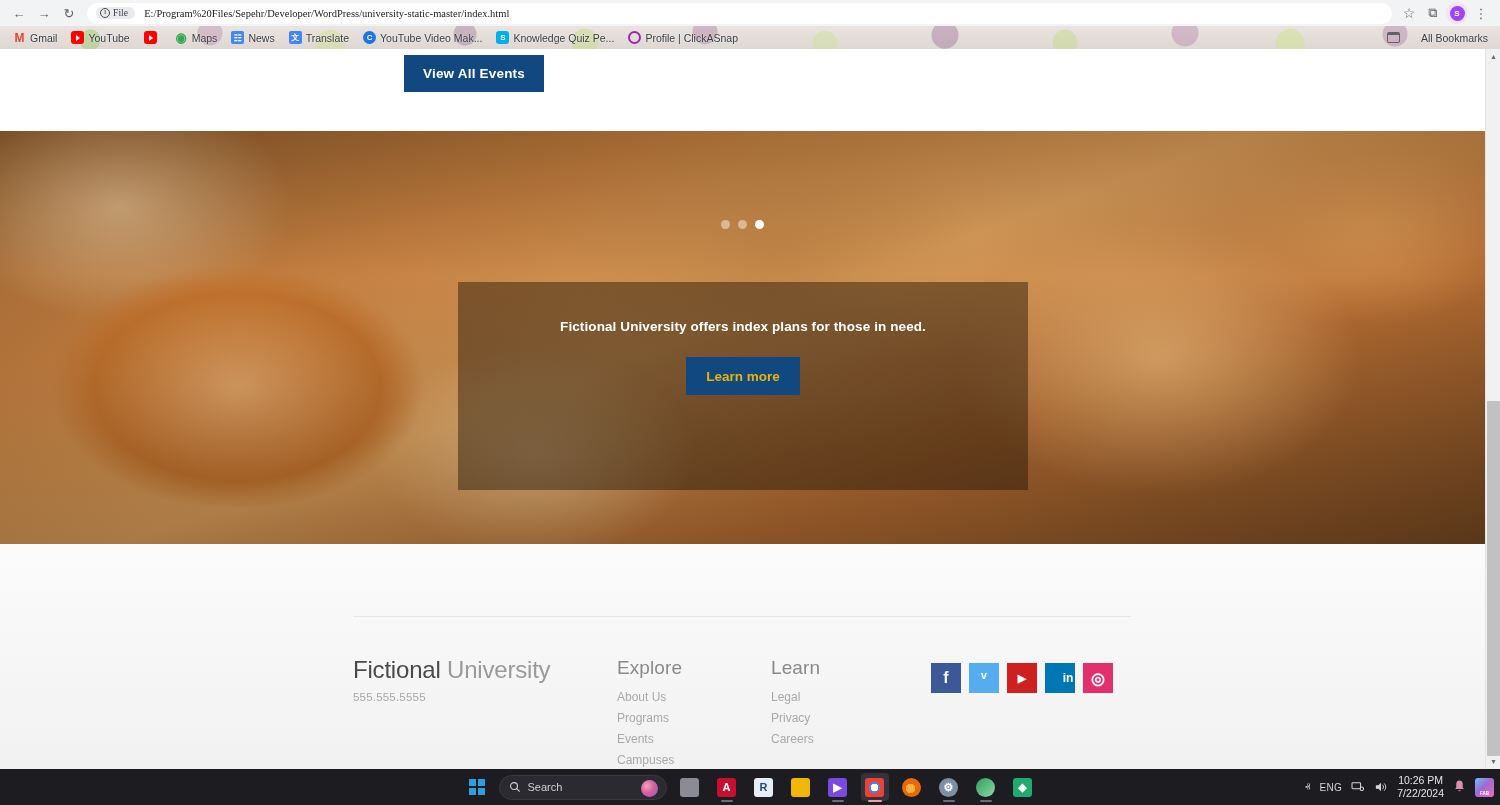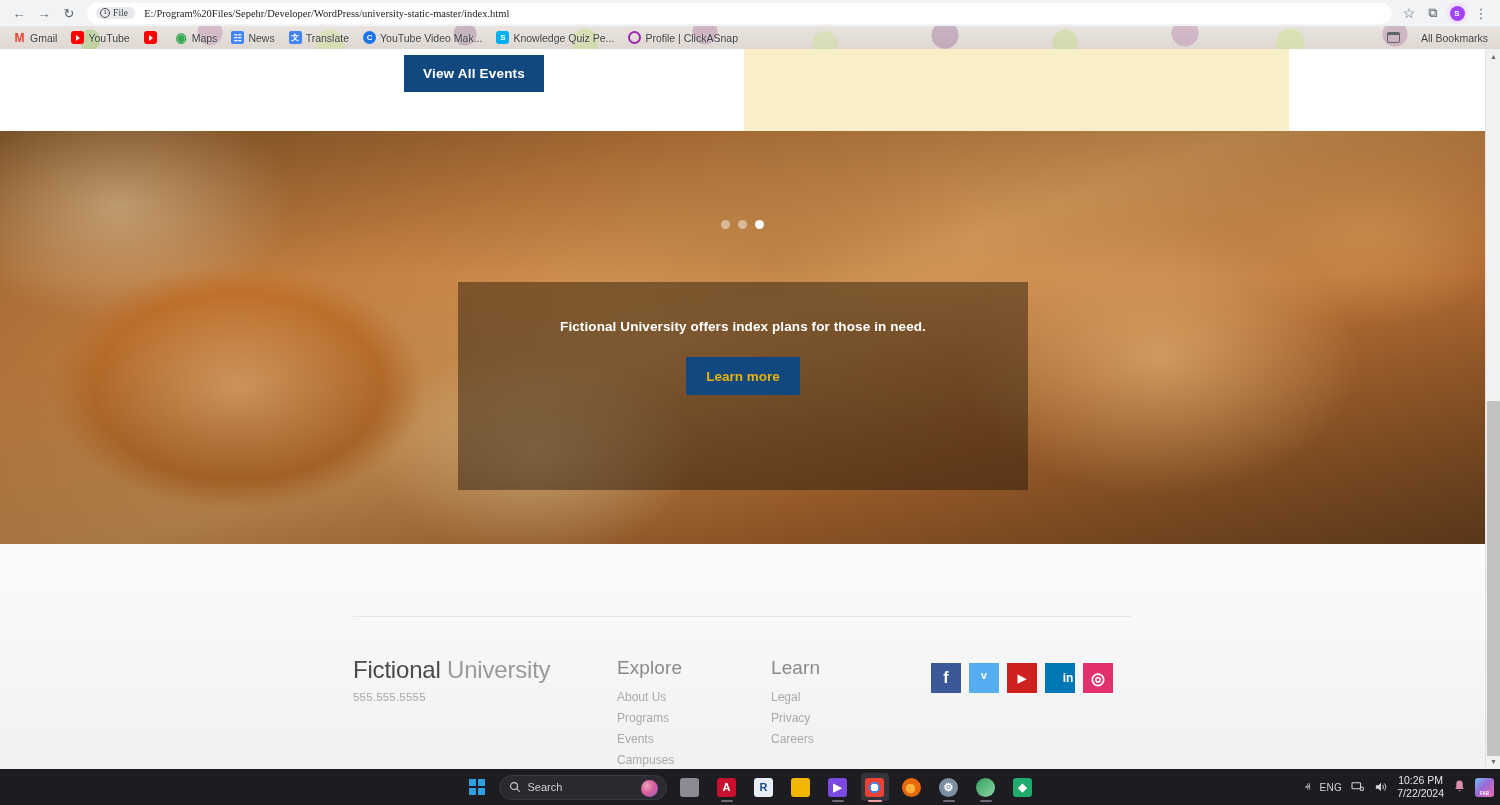--- a/index.html
+++ b/index.html
@@ -100,21 +100,21 @@
     border-top-width:3px; flex:0 0 auto;
   }
 
   
   #viewport{
     position:absolute; left:0; top:49px; width:1485px; height:720px;
     background:#fff; overflow:hidden; z-index:10;
   }
 
   
-  #top-strip{ position:absolute; left:0; top:0; width:1289px; height:82px; display:flex; }
+  #top-strip{ position:absolute; left:0; top:0; width:1191px; height:82px; display:flex;flex-direction:column; }
   #strip-left{ width:744px; height:82px; background:#ffffff; position:relative; }
   #strip-right{ flex:1; height:82px; background:#f8efc9; }
   #view-all-events{
     position:absolute; left:404px; top:6px; width:140px; height:37px;
     background:#11487f; color:#fff; font-size:13.5px; font-weight:bold;
     display:flex; align-items:center; justify-content:center; letter-spacing:.2px;
   }
 
   
   #hero{

